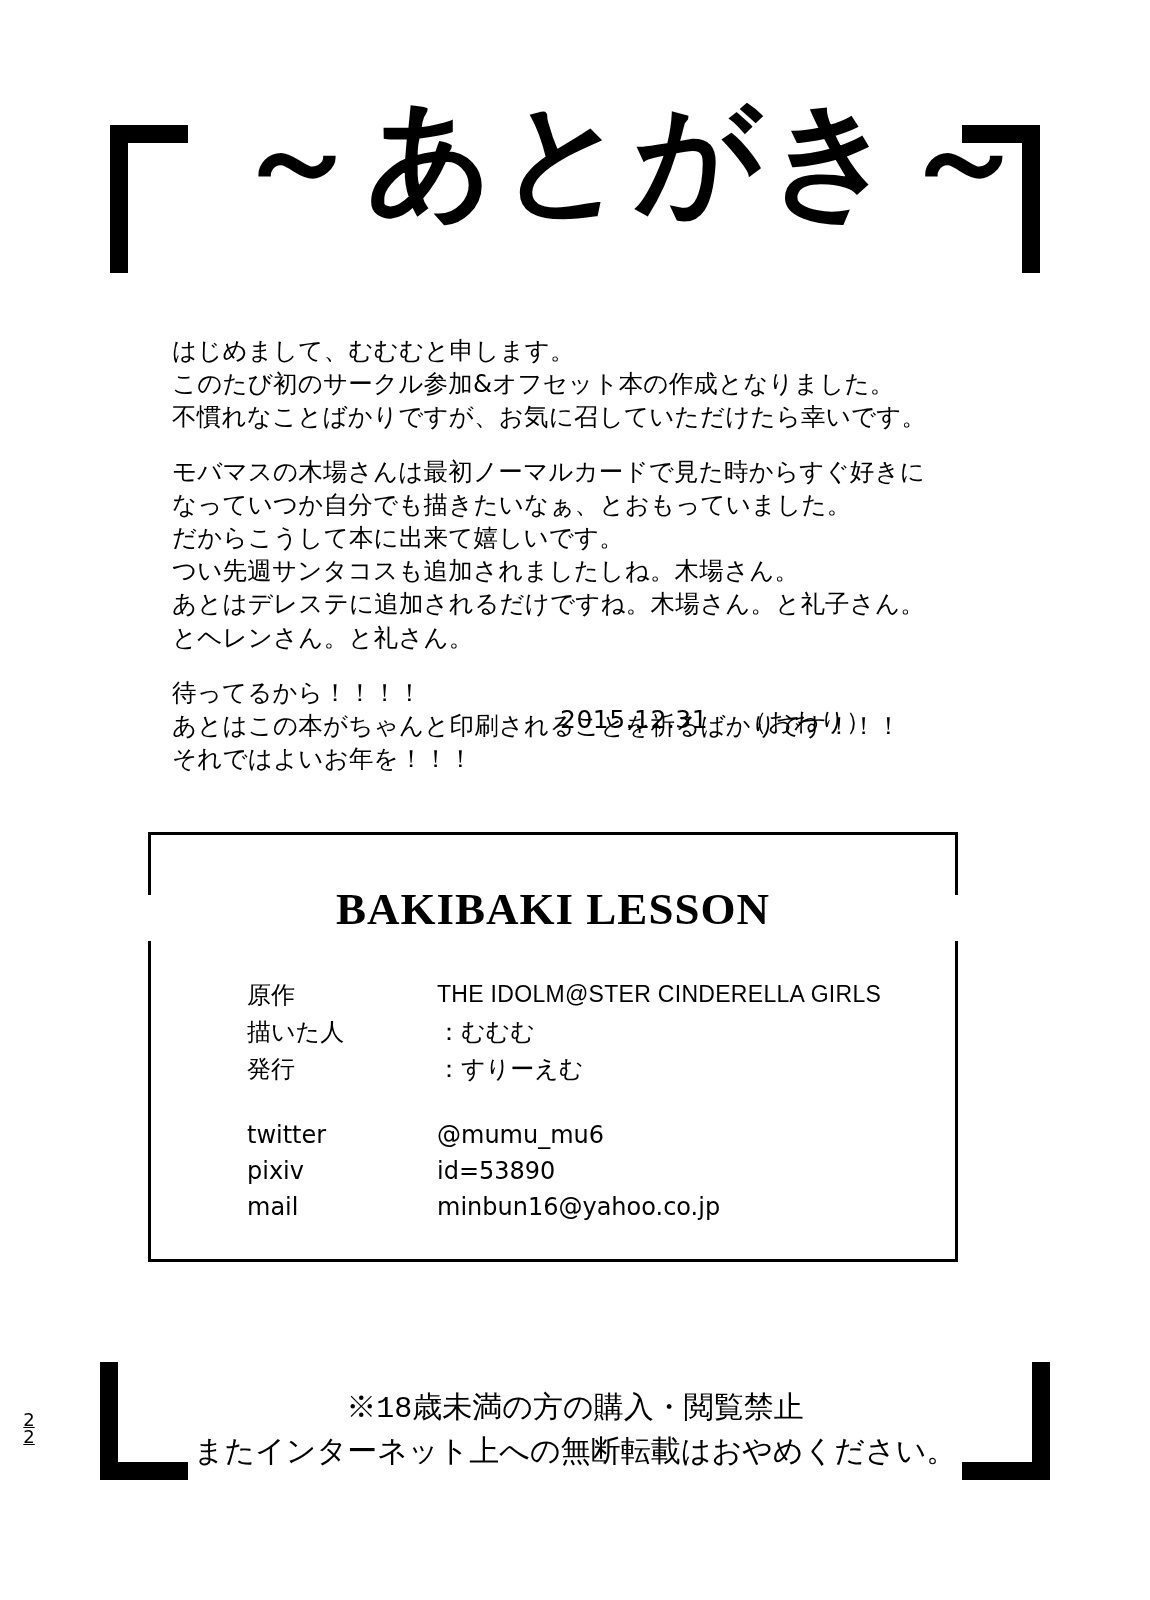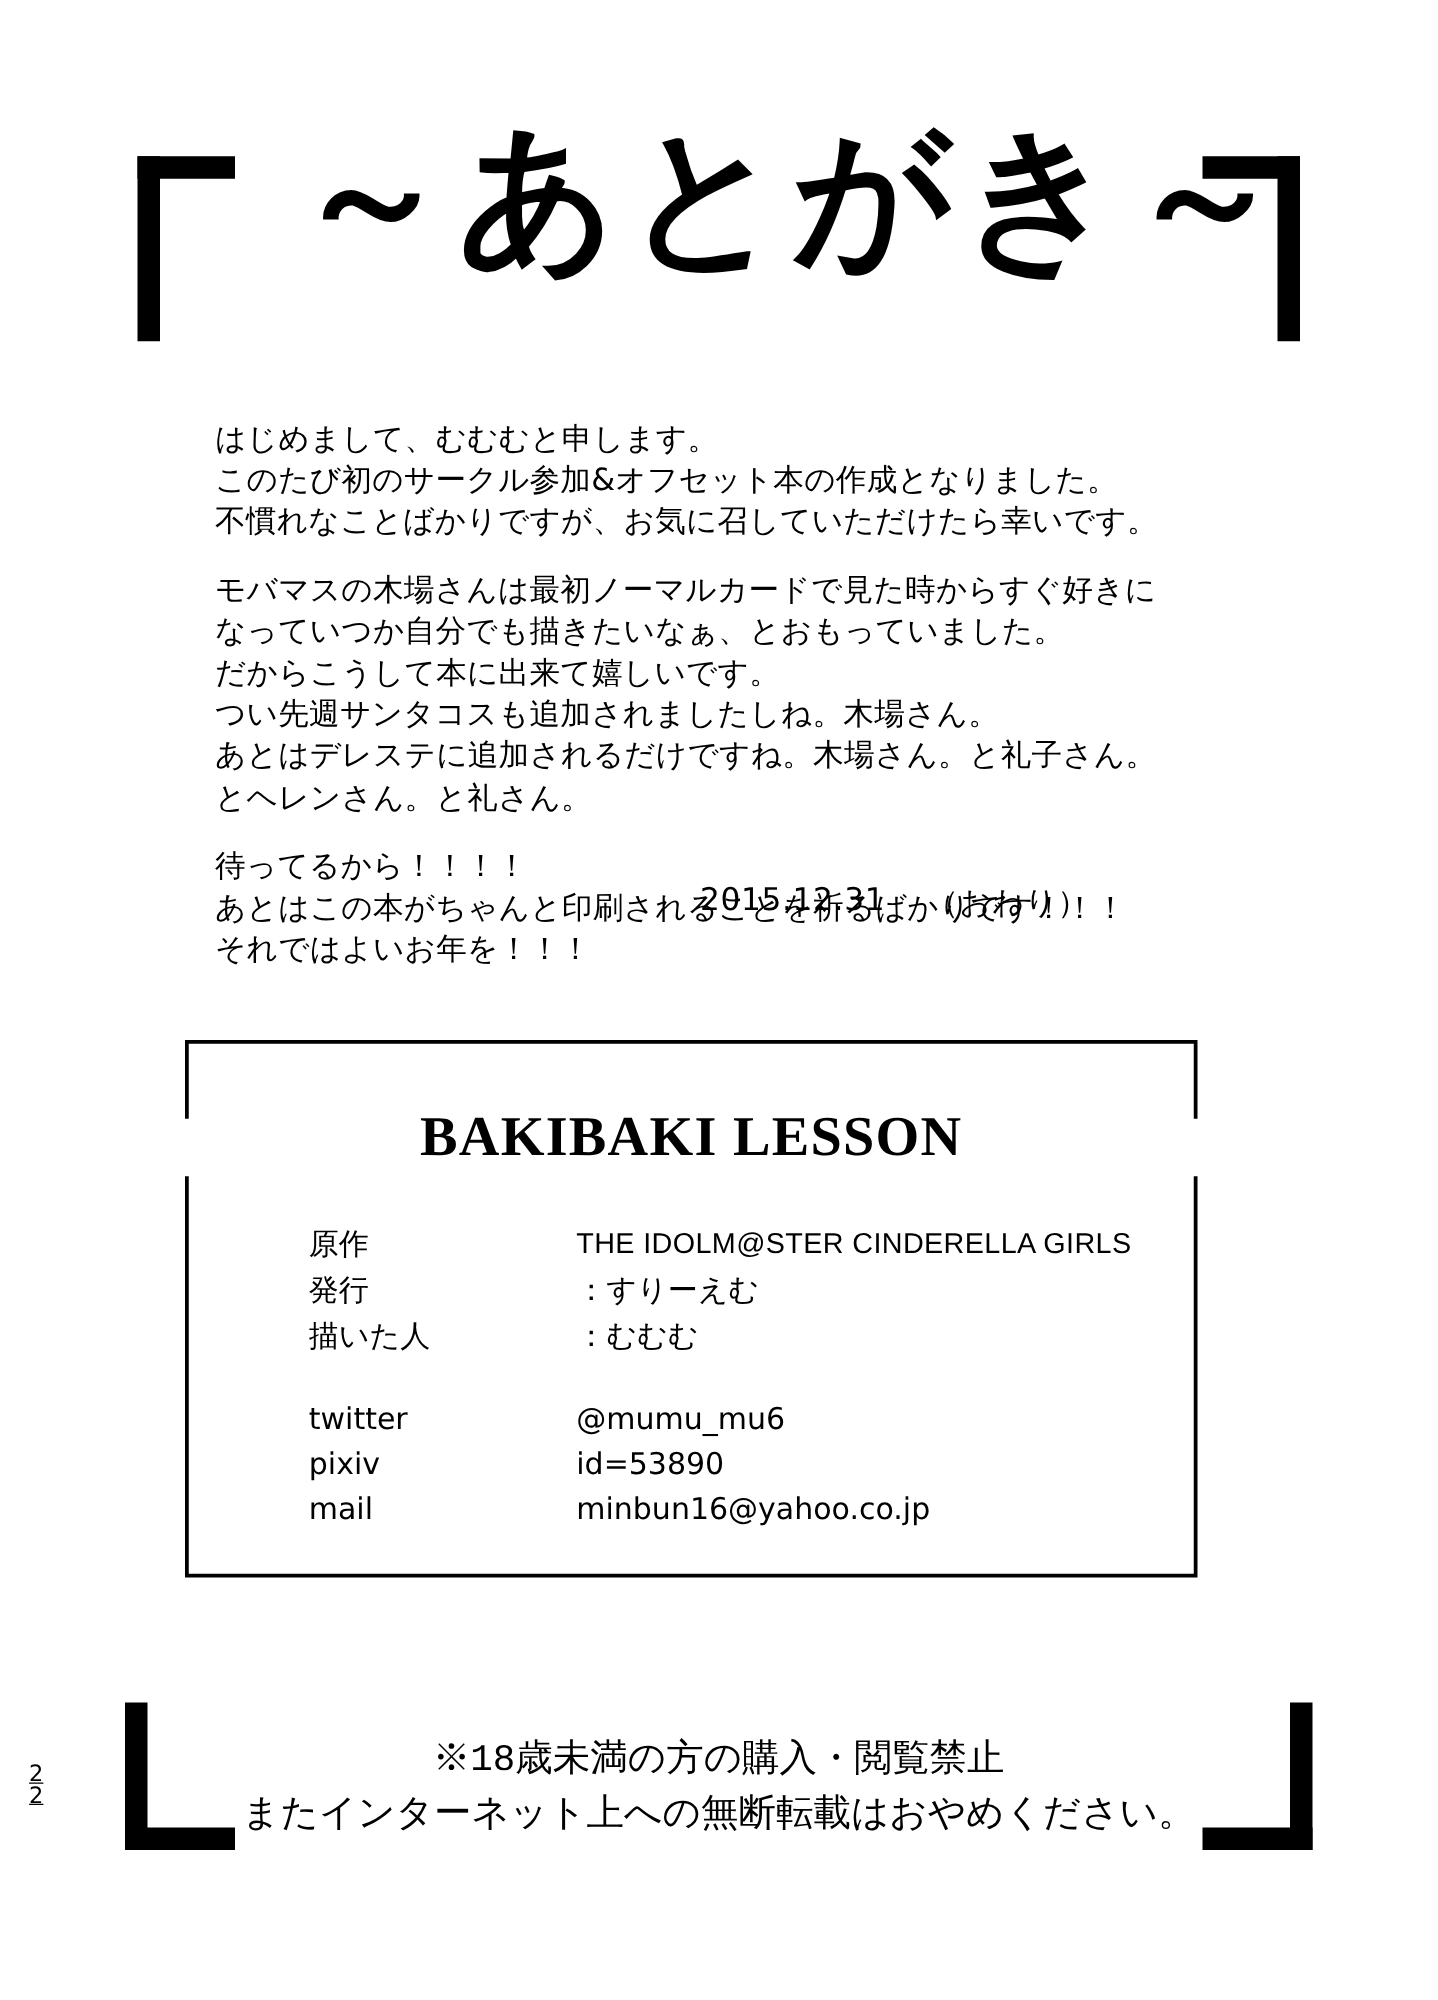--- a/index.html
+++ b/index.html
@@ -118,21 +118,20 @@
   .credits {
     position: absolute;
     left: 96px;
     top: 142px;
     font-family: "DejaVu Sans", sans-serif;
     font-size: 24px;
     line-height: 1.55;
   }
   .credit-row {
     display: flex;
-    gap: 24px;
   }
   .credit-row .label { width: 190px; }
   .credit-row .value { white-space: pre; }
   .credit-row.origin .value {
     font-family: "Liberation Sans", sans-serif;
     font-size: 23px;
     letter-spacing: 0.3px;
   }
 
   .contacts {
@@ -227,27 +226,27 @@
   <span class="title-gap right"></span>
 
   <div class="colophon-title">BAKIBAKI LESSON</div>
 
   <div class="credits">
     <div class="credit-row origin">
       <span class="label">原作</span>
       <span class="value">THE IDOLM@STER CINDERELLA GIRLS</span>
     </div>
     <div class="credit-row">
+      <span class="label">描いた人</span>
+      <span class="value">：むむむ</span>
+    </div>
+    <div class="credit-row">
       <span class="label">発行</span>
       <span class="value">：すりーえむ</span>
     </div>
-    <div class="credit-row">
-      <span class="label">描いた人</span>
-      <span class="value">：むむむ</span>
-    </div>
   </div>
 
   <div class="contacts">
     <div class="credit-row">
       <span class="label">twitter</span>
       <span class="value">@mumu_mu6</span>
     </div>
     <div class="credit-row">
       <span class="label">pixiv</span>
       <span class="value">id=53890</span>

